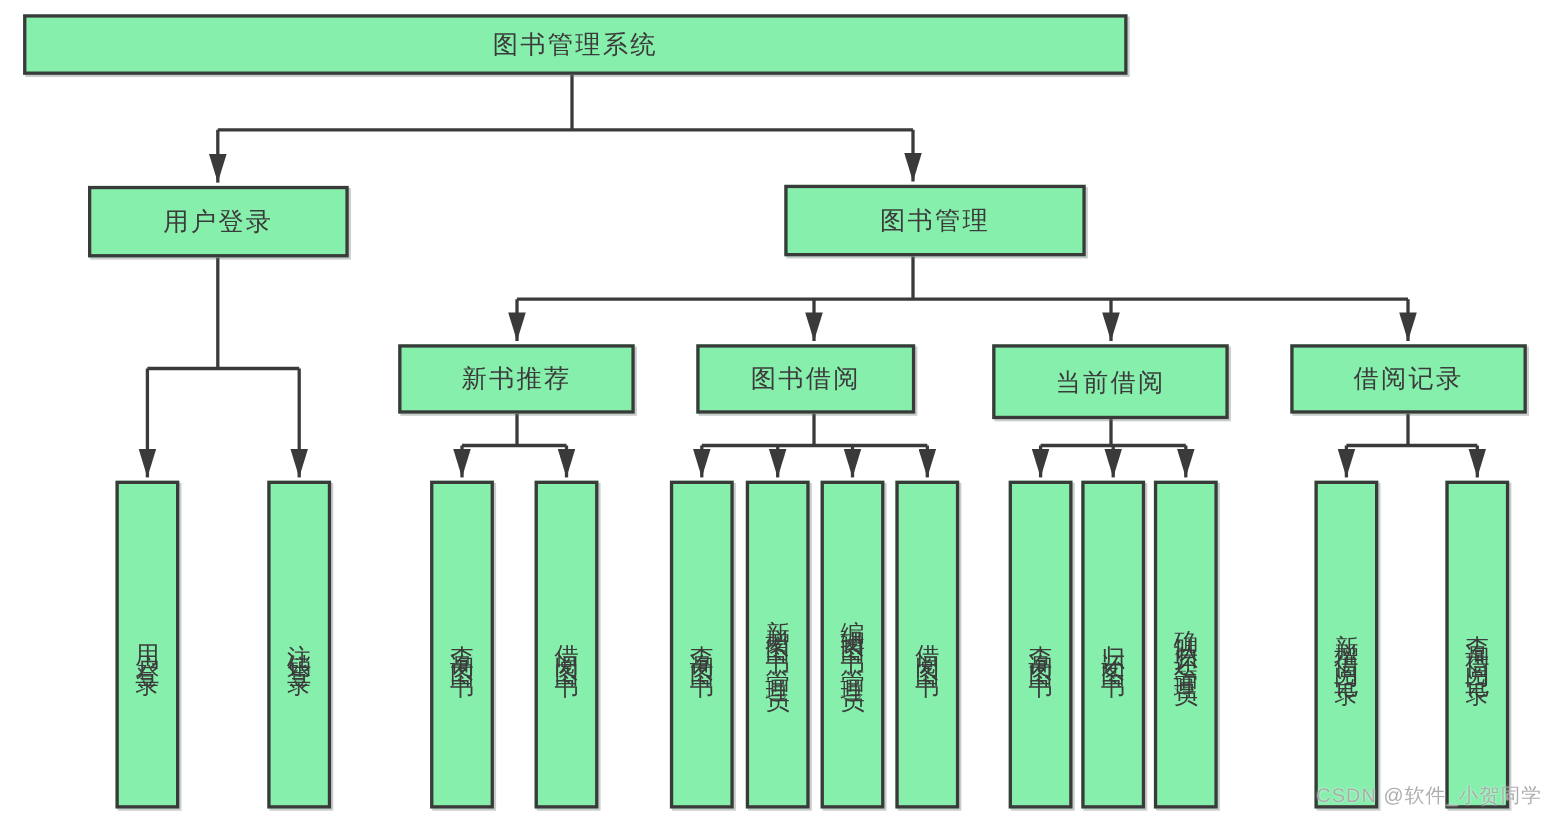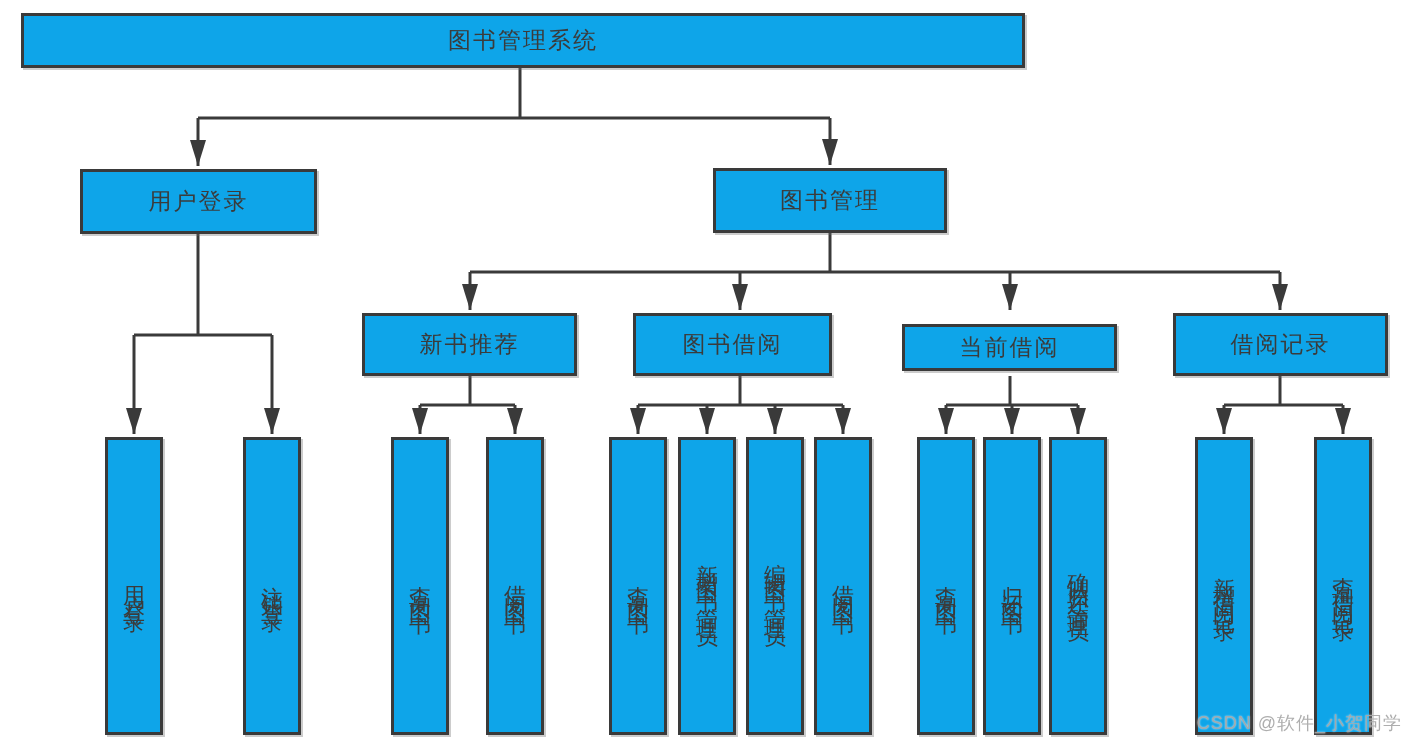--- a/index.html
+++ b/index.html
@@ -8,21 +8,21 @@
     width:1405px;height:747px;
     background:#ffffff;
     font-family:"Liberation Sans","DejaVu Sans",sans-serif;
     color:#3b3b3b;
     overflow:hidden;
   }
   #wires{position:absolute;left:0;top:0;width:100%;height:100%;z-index:1;}
   .box{
     position:absolute;
     box-sizing:border-box;
-    background:#0ea5e9;
+    background:#86efac;
     border:3px solid #3a3a3a;
     box-shadow:2px 2px 0 rgba(110,110,110,0.35);
     display:flex;align-items:center;justify-content:center;
     z-index:2;
   }
   .hbox{font-size:23px;letter-spacing:2px;}
   .leaf{font-size:22px;}
   .leaf .vtext{
     writing-mode:vertical-rl;
     text-orientation:mixed;
@@ -91,25 +91,25 @@
       <path d="M1280,376 V405"></path>
       <path d="M1224,405 H1343"></path>
       <path d="M1224,405 V434" marker-end="url(#arrow)"></path>
       <path d="M1343,405 V434" marker-end="url(#arrow)"></path>
     </g>
   </svg>
 
   <div class="box hbox" style="left:21px;top:13px;width:1004px;height:55px">图书管理系统</div>
 
   <div class="box hbox" style="left:80px;top:169px;width:237px;height:65px">用户登录</div>
-  <div class="box hbox" style="left:713px;top:168px;width:234px;height:65px">图书管理</div>
+  <div class="box hbox" style="left:713px;top:168px;width:274px;height:65px">图书管理</div>
 
   <div class="box hbox" style="left:362px;top:313px;width:215px;height:63px">新书推荐</div>
   <div class="box hbox" style="left:633px;top:313px;width:199px;height:63px">图书借阅</div>
-  <div class="box hbox" style="left:902px;top:324px;width:215px;height:47px">当前借阅</div>
+  <div class="box hbox" style="left:902px;top:313px;width:215px;height:68px">当前借阅</div>
   <div class="box hbox" style="left:1173px;top:313px;width:215px;height:63px">借阅记录</div>
 
   <div class="box leaf" style="left:105px;top:437px;width:58px;height:298px">
     <span class="vtext">用户登录</span>
   </div>
   <div class="box leaf" style="left:243px;top:437px;width:58px;height:298px">
     <span class="vtext">注销登录</span>
   </div>
 
   <div class="box leaf" style="left:391px;top:437px;width:58px;height:298px">

